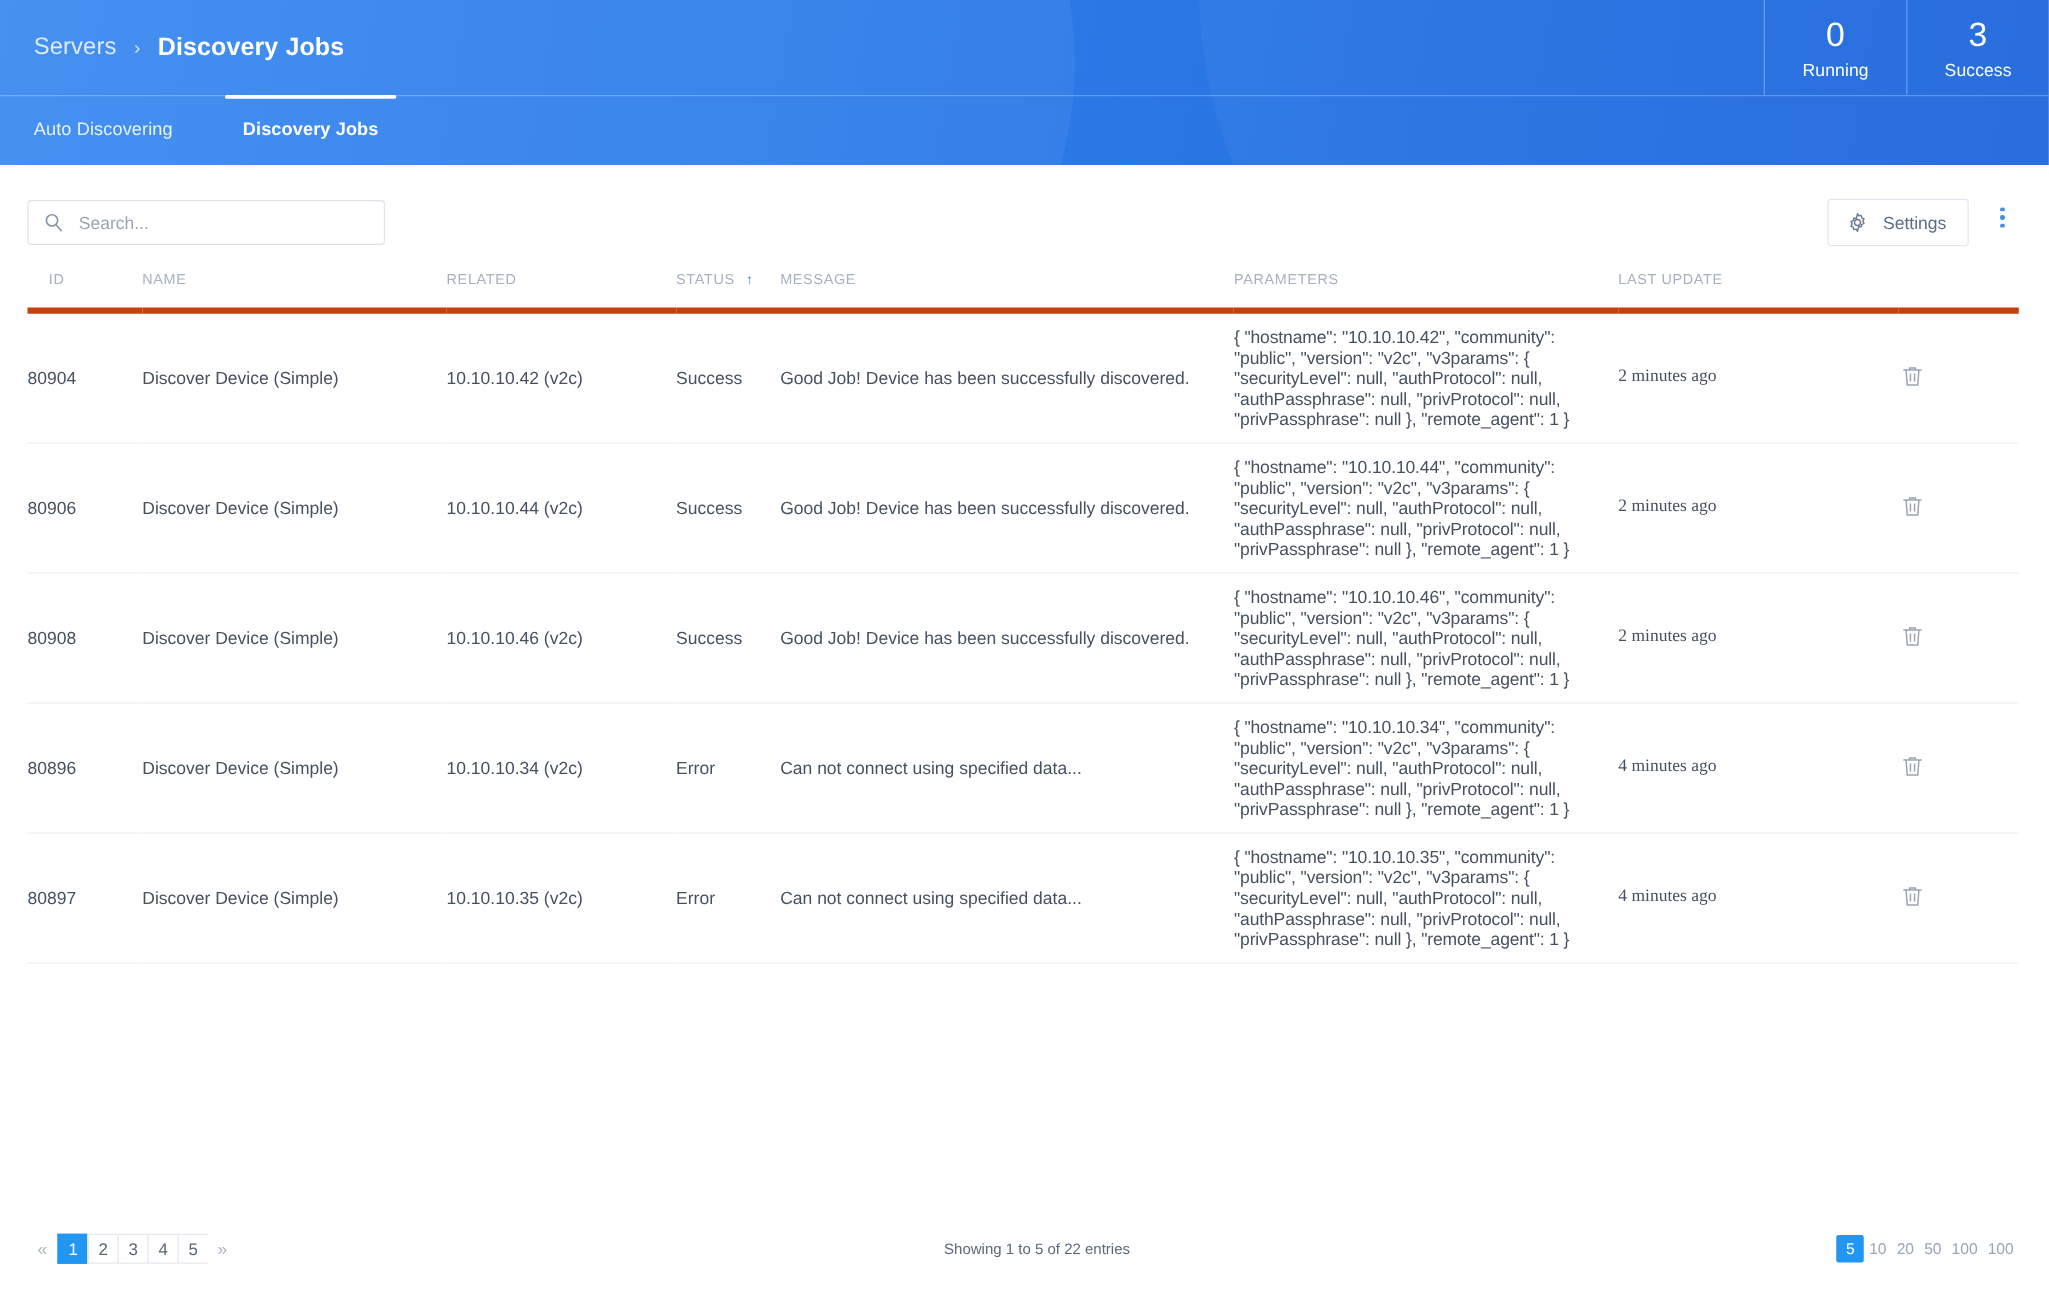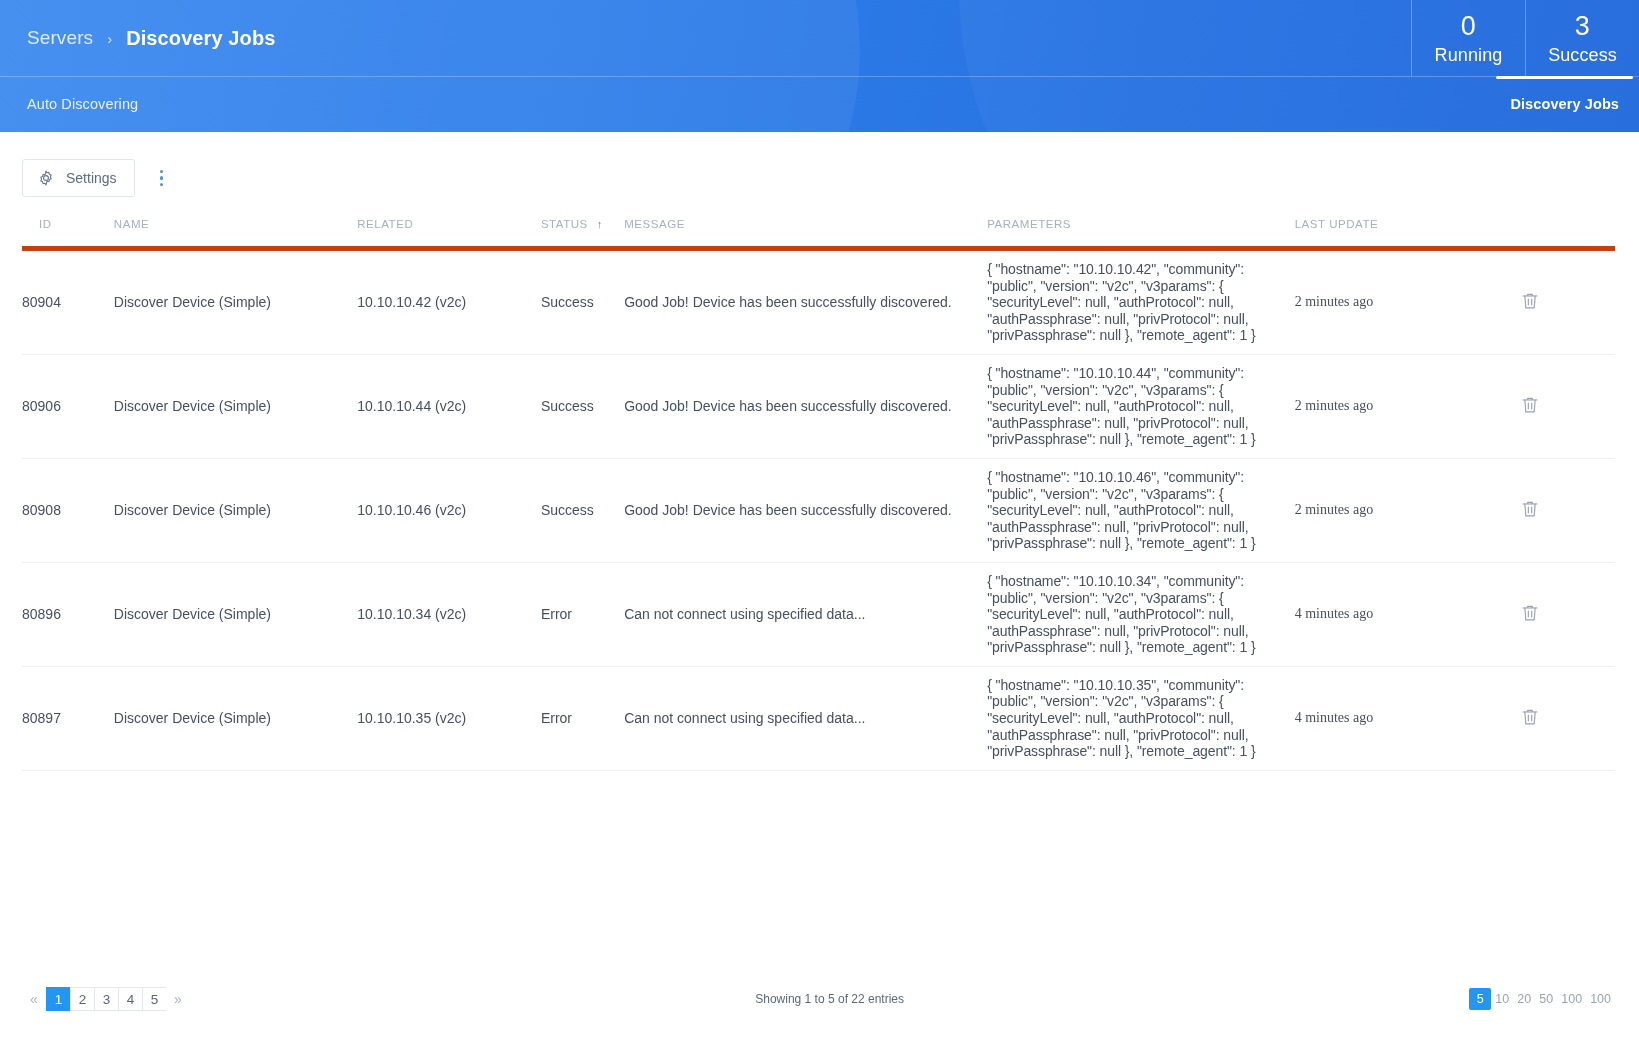--- a/index.html
+++ b/index.html
@@ -83,36 +83,35 @@
     justify-content: center;
     padding-top: 2px;
   }
   .stat-value {
     font-size: 27px;
     font-weight: 300;
     line-height: 1.05;
     letter-spacing: .3px;
   }
   .stat-label {
-    font-size: 18px;
+    font-size: 14px;
     margin-top: 5px;
     color: #fff;
     letter-spacing: .1px;
   }
 
   .tabs {
     position: relative;
     z-index: 2;
     display: flex;
     align-items: flex-end;
     height: 56px;
     padding-left: 27px;
     gap: 0;
     border-top: 1px solid rgba(255,255,255,0.25);
-    justify-content: space-between;
   }
   .tab {
     position: relative;
     height: 56px;
     display: flex;
     align-items: center;
     padding: 0 20px;
     font-size: 14.5px;
     color: rgba(255,255,255,0.88);
     cursor: pointer;
@@ -162,21 +161,21 @@
     transform: translateY(-50%);
     width: 16px;
     height: 16px;
     color: #8a94a6;
     display: flex;
     align-items: center;
     justify-content: center;
   }
   .toolbar-right {
     display: flex;
-    align-items: center;
+    align-items: flex-start;
     gap: 14px;
   }
   .settings-btn {
     display: flex;
     align-items: center;
     gap: 11px;
     height: 38px;
     padding: 0 17px 0 14px;
     border: 1px solid #e2e6ed;
     border-radius: 3px;
@@ -372,20 +371,29 @@
       <div class="tab">
         <span>Auto Discovering</span>
       </div>
       <div class="tab active">
         <span>Discovery Jobs</span>
       </div>
     </div>
   </div>
 
   <div class="toolbar">
+    <div class="search-box">
+      <span class="search-icon">
+        <svg viewBox="0 0 16 16" width="16" height="16" fill="none" stroke="currentColor" stroke-width="1.3">
+          <circle cx="6.6" cy="6.3" r="4.5"></circle>
+          <line x1="9.9" y1="9.8" x2="14" y2="14.6" stroke-linecap="round"></line>
+        </svg>
+      </span>
+      <input type="text" placeholder="Search..." style="">
+    </div>
 
     <div class="toolbar-right">
       <button class="settings-btn">
         <span class="gear-icon">
           <svg viewBox="0 0 20 20" width="18" height="18" fill="none" stroke="currentColor" stroke-width="1.25">
             <circle cx="10" cy="10" r="2.7"></circle>
             <path d="M10 2.2l1.1 1.9 2.2-.4.5 2.2 2 .9-1 2 1 2-2 .9-.5 2.2-2.2-.4L10 17.8l-1.1-1.9-2.2.4-.5-2.2-2-.9 1-2-1-2 2-.9.5-2.2 2.2.4z" stroke-linejoin="round"></path>
           </svg>
         </span>
         <span>Settings</span>

